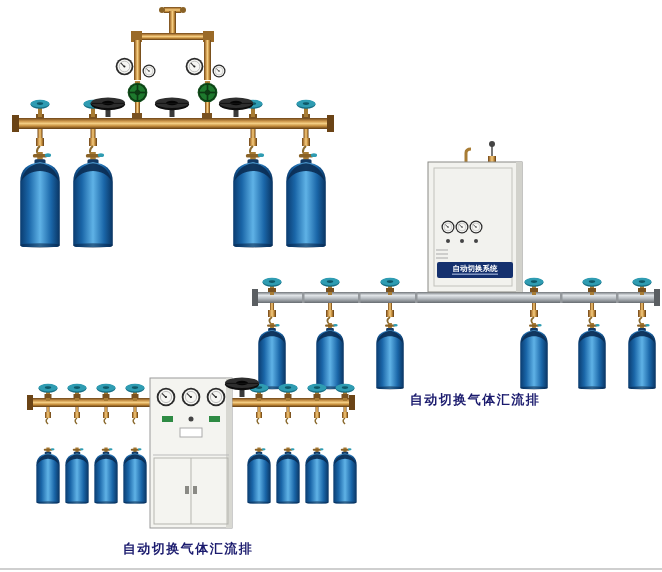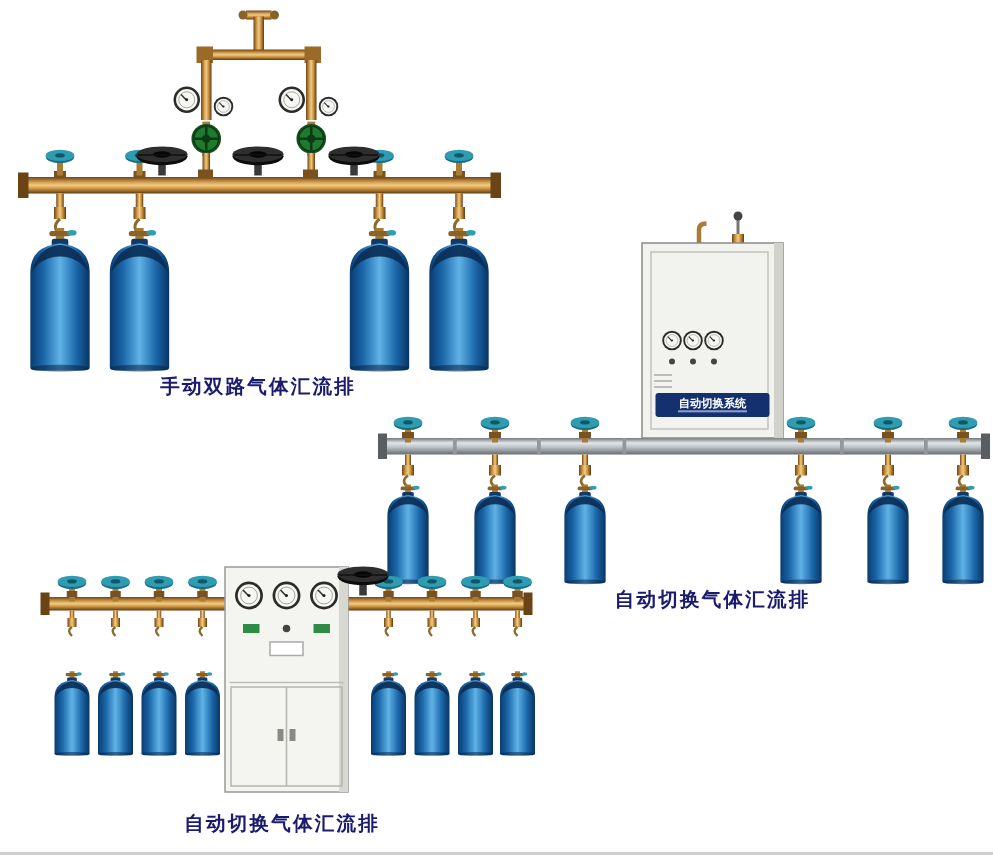--- a/index.html
+++ b/index.html
@@ -326,18 +326,17 @@
       <rect x="154" y="458" width="74" height="66" fill="none" stroke="#b5b5af"></rect>
       <line x1="191" y1="458" x2="191" y2="524" stroke="#b5b5af" stroke-width="1"></line>
       <rect x="185" y="486" width="4" height="8" fill="#8a8a85"></rect>
       <rect x="193" y="486" width="4" height="8" fill="#8a8a85"></rect>
     </g>
 
     <use href="#wheelBlack" x="222" y="376" width="40" height="22"></use>
   </g>
 </svg>
 
-<div class="caption cap1">手动双路气体汇流排</div>
 <div class="caption cap2">自动切换气体汇流排</div>
 <div class="caption cap3">自动切换气体汇流排</div>
 <div class="bottom-rule"></div>
 
 </div>
 
 </body></html>

